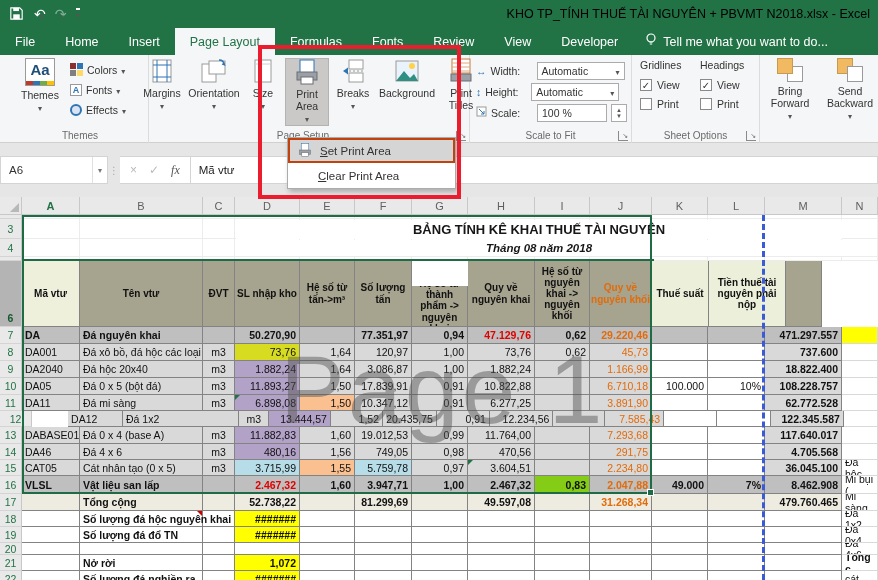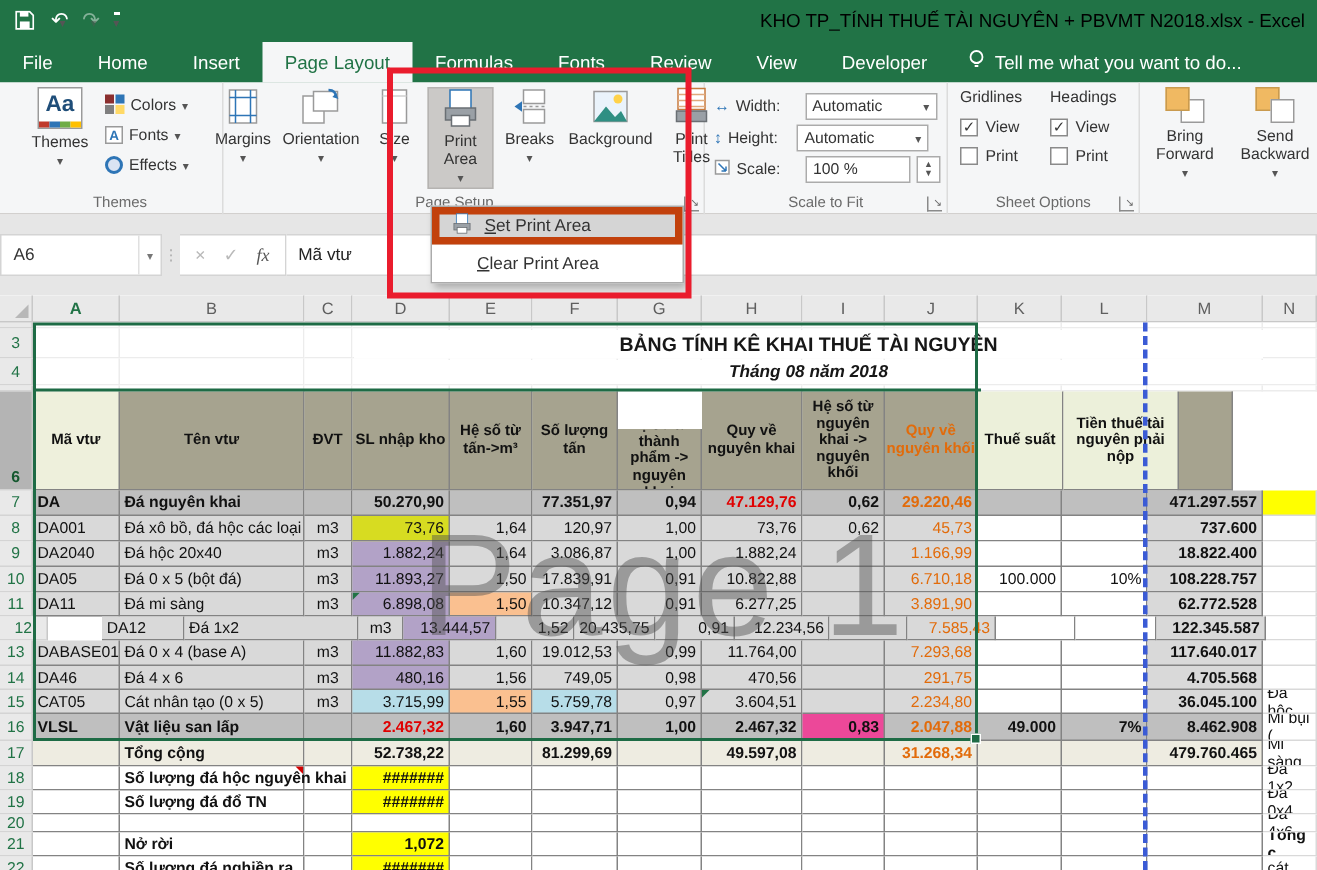--- a/index.html
+++ b/index.html
@@ -110,21 +110,21 @@
   .wm { position:absolute; left:280px; top:341px; z-index:3; font-size:97px; color:#4f4f4f; opacity:.45; letter-spacing:3px; pointer-events:none; line-height:1; }
   .pa-rect { position:absolute; left:22px; top:215px; width:630px; height:279px; border:2px solid #1e6b45; z-index:4; pointer-events:none; }
   .pa-line { position:absolute; left:22px; top:259px; width:632px; height:2px; background:#1e6b45; z-index:4; pointer-events:none; }
   .pa-handle { position:absolute; left:647px; top:489px; width:7px; height:7px; background:#1e6b45; border:1px solid #fff; z-index:6; }
   .pb-line { position:absolute; left:762px; top:215px; height:365px; width:0; border-left:3px dashed #3b5bd5; z-index:5; pointer-events:none; }
   .redbox { position:absolute; left:258px; top:45px; width:203px; height:154px; border:4px solid #ea1c2d; z-index:100; pointer-events:none; }
 
   
   .menu { position:absolute; left:287px; top:137px; width:169px; background:#fff; border:1px solid #ababab; box-shadow:2px 3px 5px rgba(0,0,0,.25); z-index:60; }
   .mitem { height:25px; display:flex; align-items:center; gap:8px; font-size:11.5px; color:#333; padding:0 8px; }
-  .mitem.hl { background:#d5d5d5; border:5px solid #c2410c; }
+  .mitem.hl { background:#d5d5d5; border:2px solid #c2410c; }
   .mitem .mtext::first-letter { text-decoration:underline; }
 </style>
 </head>
 <body>
 
 <div class="app">
 
   <div class="titlebar">
     <div class="qat">
       <span class="ic"><svg width="13" height="13" viewBox="0 0 16 16">
@@ -1027,21 +1027,21 @@
         </div>
         <div class="c al-r dr b" style="background: rgb(191, 191, 191); width: 57px;">
           <span class="t">3.947,71</span>
         </div>
         <div class="c al-r dr b" style="background: rgb(191, 191, 191); width: 56px;">
           <span class="t">1,00</span>
         </div>
         <div class="c al-r dr b" style="background: rgb(191, 191, 191); width: 67px;">
           <span class="t">2.467,32</span>
         </div>
-        <div class="c al-r dr b" style="background: #ec4899; width: 55px;">
+        <div class="c al-r dr b" style="background: #84cc16; width: 55px;">
           <span class="t">0,83</span>
         </div>
         <div class="c al-r dr b orange" style="background: rgb(191, 191, 191); width: 62px;">
           <span class="t">2.047,88</span>
         </div>
         <div class="c al-r dr b" style="background: rgb(191, 191, 191); width: 56px;">
           <span class="t">49.000</span>
         </div>
         <div class="c al-r dr b" style="background: rgb(191, 191, 191); width: 57px;">
           <span class="t">7%</span>

